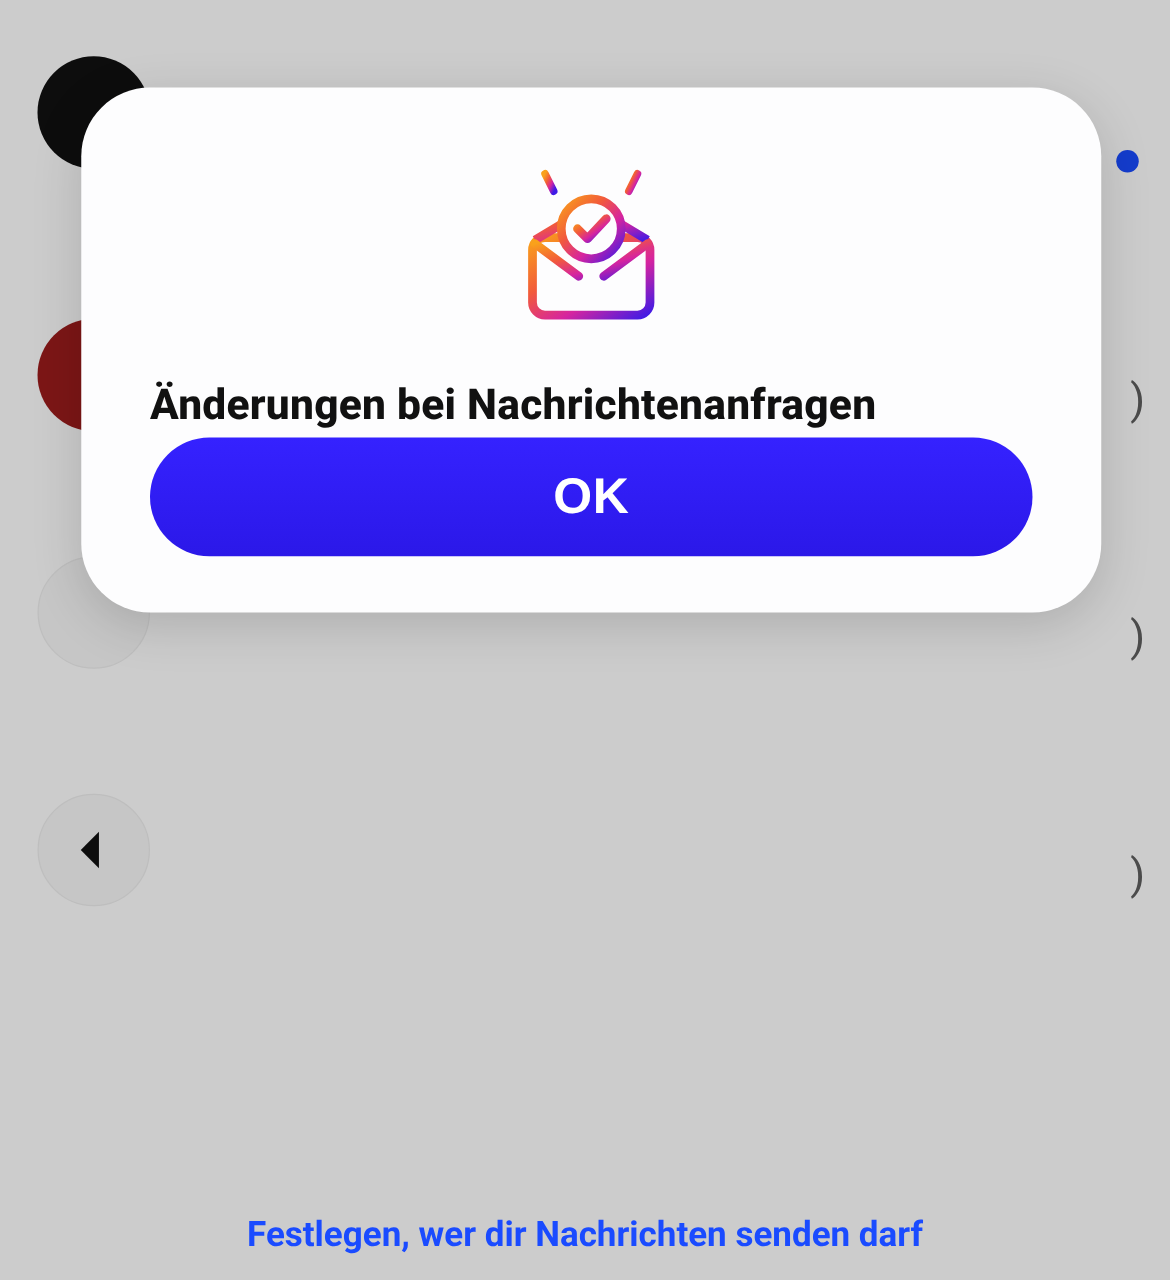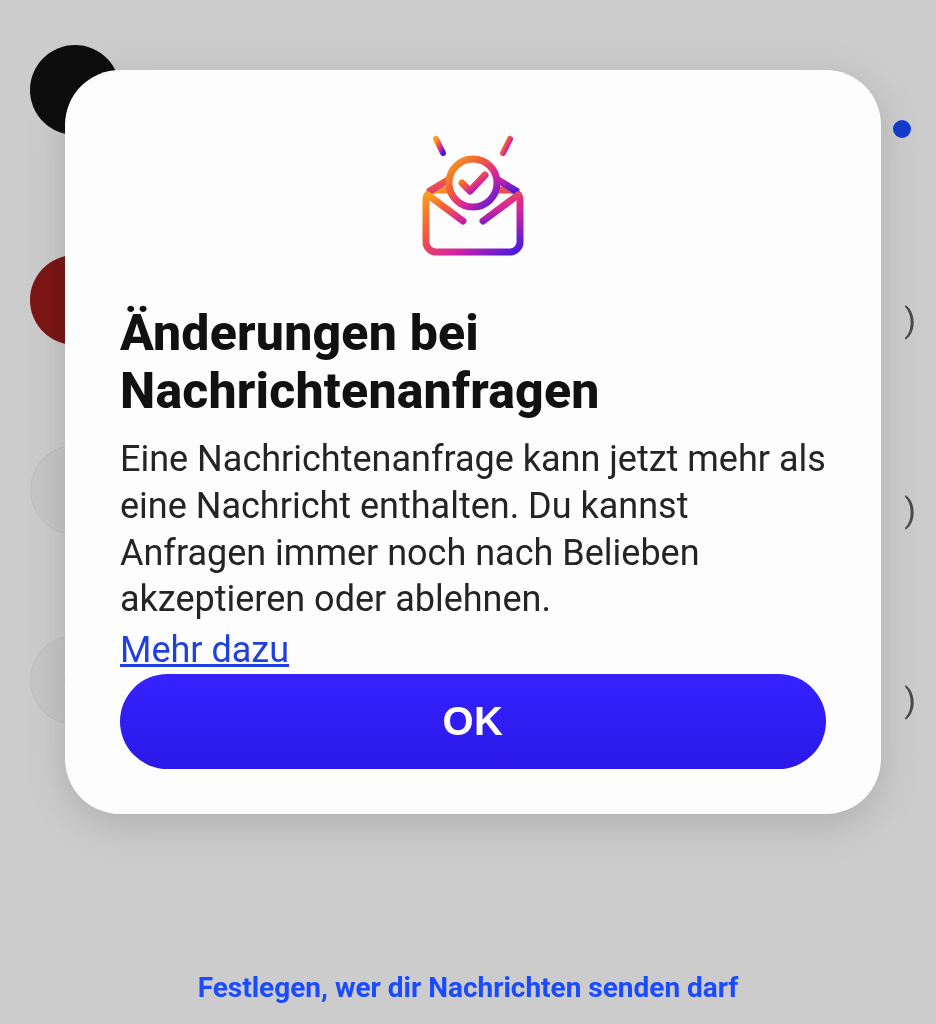--- a/index.html
+++ b/index.html
@@ -49,25 +49,25 @@
       padding:55px 55px 45px 55px;
       display:flex; flex-direction:column;
     }
     .modal-icon {
       align-self:center;
       width:130px; height:140px;
       margin-bottom:40px;
       display:flex; align-items:flex-end; justify-content:center;
     }
     .modal-title {
-      font-size:50px;
+      font-size:34px;
       font-weight:800;
       line-height:1.15;
       color:#111;
-      margin-bottom:16px;
+      margin-bottom:6px;
       letter-spacing:0.2px;
     }
     .modal-body {
       font-size:36px;
       line-height:1.30;
       color:#242424;
       font-weight:400;
     }
     .modal-link {
       color:#1f3fe0;
@@ -147,23 +147,18 @@
 
         <path d="M20 70 L55 96 M110 70 L75 96" fill="none" stroke="url(#ig-grad)" stroke-width="7" stroke-linecap="round"></path>
 
         <circle cx="65" cy="58" r="24" fill="#fdfdfe" stroke="url(#ig-grad)" stroke-width="7"></circle>
         <path d="M54 58 L62 66 L77 50" fill="none" stroke="url(#ig-grad)" stroke-width="7" stroke-linecap="round" stroke-linejoin="round"></path>
       </svg>
     </div>
 
     <h1 class="modal-title">Änderungen bei Nachrichtenanfragen</h1>
 
-    <p class="modal-body">
-      <span>Eine Nachrichtenanfrage kann jetzt mehr als eine Nachricht enthalten. Du kannst Anfragen immer noch nach Belieben akzeptieren oder ablehnen.</span>
-      <br>
-      <a href="#" class="modal-link">Mehr dazu</a>
-    </p>
 
     <button class="modal-button">OK</button>
 
   </div>
 
 </div>
 
 </body></html>

